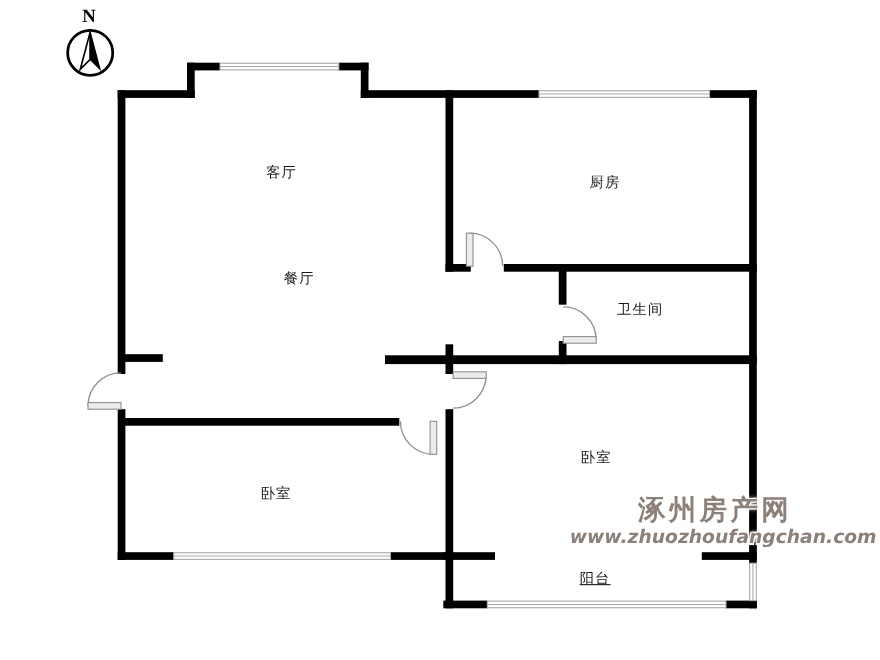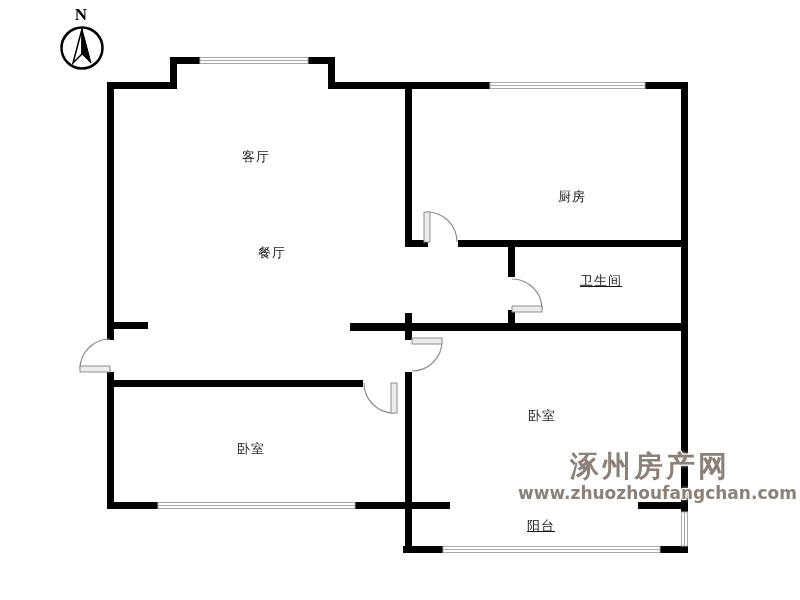--- a/index.html
+++ b/index.html
@@ -19,22 +19,22 @@
   }
   .compass-n{
     font-family:"Liberation Serif","DejaVu Serif",serif;
     font-size:17px;font-weight:bold;fill:#000;
   }
   .watermark{
     position:absolute;left:518px;top:451px;width:264px;text-align:center;
     color:var(--watermark,#8b8178);font-weight:bold;line-height:1.1;
     text-shadow:-1px -1px 0 #fff,1px -1px 0 #fff,-1px 1px 0 #fff,1px 1px 0 #fff,0 0 3px #fff,0 0 5px #fff;
   }
-  .watermark .wm-name{font-size:29px;letter-spacing:3px;font-family:Liberation Serif, serif;}
-  .watermark .wm-url{font-size:17px;letter-spacing:0px;margin-top:1px;}
+  .watermark .wm-name{font-size:25px;letter-spacing:3px;font-family:Liberation Serif, serif;}
+  .watermark .wm-url{font-size:17px;letter-spacing:0px;margin-top:1px;font-style:italic;}
 </style>
 </head>
 <body>
 
 <div class="canvas">
 
   <svg width="800" height="600" viewBox="0 0 800 600">
 
     <g>
       <rect class="wall" x="107" y="82" width="7" height="258"></rect>
@@ -118,22 +118,22 @@
     <g>
       <circle cx="82" cy="48" r="20.5" fill="#fff" stroke="#000" stroke-width="2.5"></circle>
       <polygon points="82,29 73,63 82,54" fill="#fff" stroke="#000" stroke-width="1.5"></polygon>
       <polygon points="82,29 91,63 82,54" fill="#000" stroke="#000" stroke-width="1"></polygon>
       <text class="compass-n" x="81" y="20" text-anchor="middle">N</text>
     </g>
   </svg>
 
   <div class="room-label" style="left:256px;top:157px;">客厅</div>
   <div class="room-label" style="left:272px;top:253px;">餐厅</div>
-  <div class="room-label" style="left:572px;top:166px;margin-top:31px;">厨房</div>
-  <div class="room-label" style="left:601px;top:281px;text-decoration:underline;">卫生间</div>
+  <div class="room-label" style="left:550px;top:166px;">厨房</div>
+  <div class="room-label" style="left:582px;top:281px;">卫生间</div>
   <div class="room-label" style="left:542px;top:416px;">卧室</div>
   <div class="room-label" style="left:251px;top:449px;">卧室</div>
   <div class="room-label" style="left:541px;top:526px;text-decoration:underline;">阳台</div>
 
   <div class="watermark">
     <div class="wm-name">涿州房产网</div>
     <div class="wm-url">www.zhuozhoufangchan.com</div>
   </div>
 
 </div>

